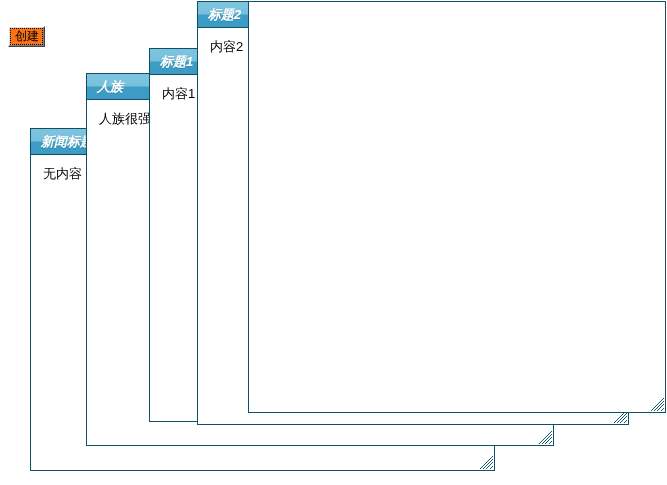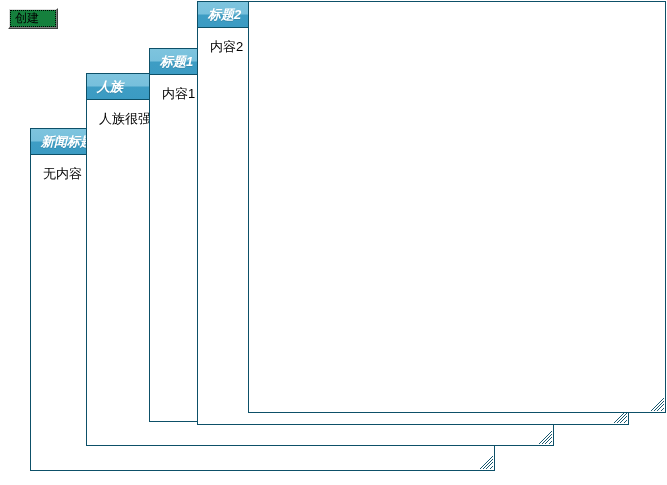--- a/index.html
+++ b/index.html
@@ -12,26 +12,26 @@
     background: #ffffff;
     font-family: "Liberation Sans", "DejaVu Sans", sans-serif;
     overflow: hidden;
     position: relative;
   }
 
   
   #create-button {
     position: absolute;
     left: 8px;
-    top: 8px;
-    padding: 2px 18px 3px 6px;
+    top: 26px;
+    padding: 2px 5px 3px 6px;
     font-size: 12px;
     line-height: 14px;
     color: #000000;
-    background: #15803d;
+    background: #f97316;
     border-top: 1px solid #ffffff;
     border-left: 1px solid #ffffff;
     border-right: 1px solid #404040;
     border-bottom: 1px solid #404040;
     box-shadow: inset -1px -1px 0 #808080, inset 1px 1px 0 #dfdfdf;
     outline: 1px dotted #000000;
     outline-offset: -3px;
     cursor: default;
     white-space: nowrap;
   }

